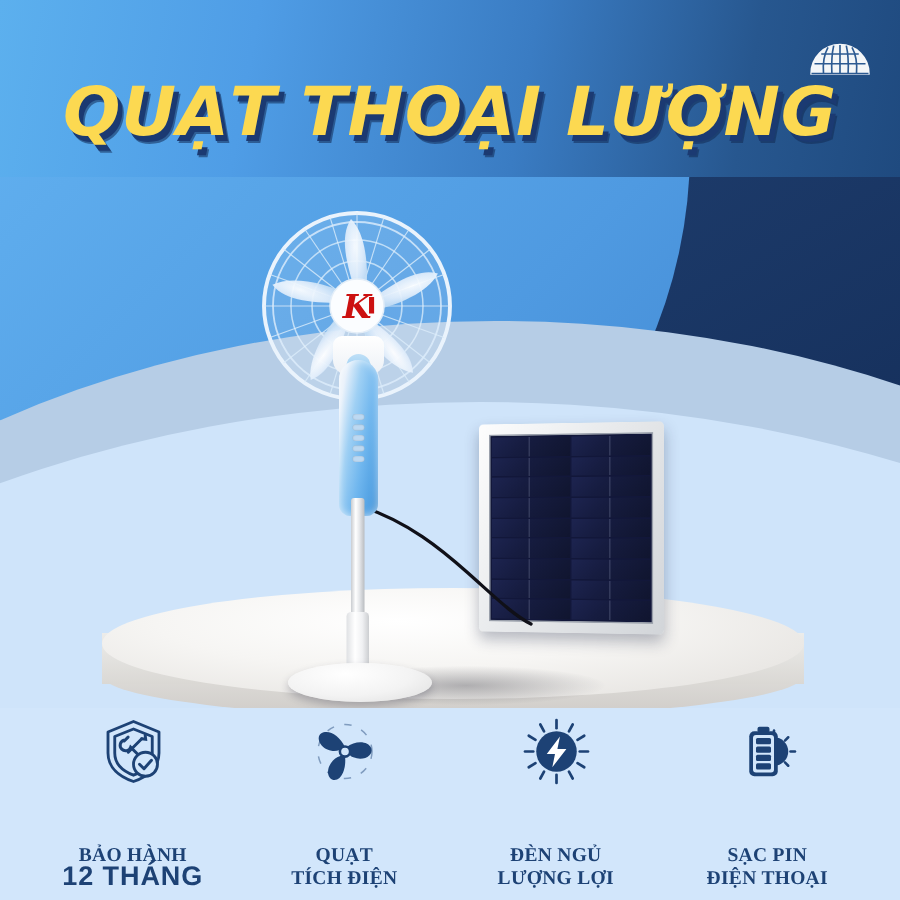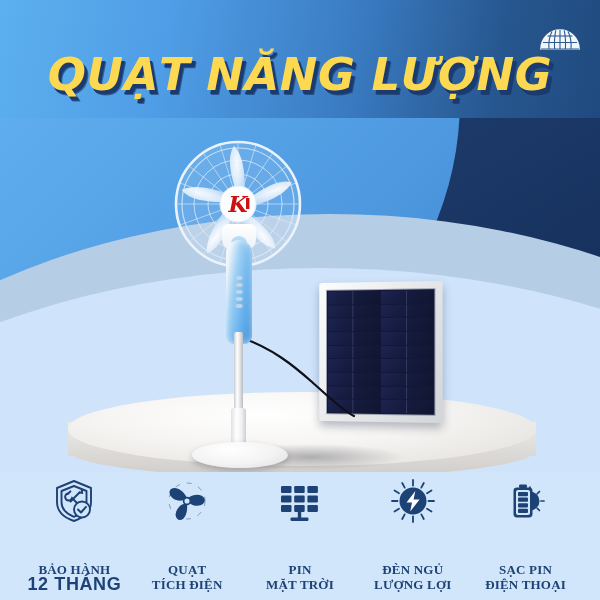--- a/index.html
+++ b/index.html
@@ -236,21 +236,21 @@
 
 <div id="poster">
 
   <div class="bg-base"></div>
   <div class="bg-blob-right"></div>
   <div class="bg-blob-left"></div>
   <div class="bg-top"></div>
   <div class="bg-wave-mid"></div>
   <div class="bg-wave-light"></div>
 
-  <div class="title">QUẠT NĂNG LƯỢNG</div>
+  <div class="title">QUẠT THOẠI LƯỢNG</div>
 
   <svg class="brand-logo" viewBox="0 0 44 36">
     <g fill="none" stroke="#ffffff" stroke-width="1.6">
       <path d="M3 31 A19 19 0 0 1 41 31 Z" fill="#ffffff" opacity="0.95"></path>
     </g>
     <g stroke="#2c5a92" stroke-width="1.1" fill="none">
       <path d="M3 31 H41"></path>
       <path d="M5 24.5 H39"></path>
       <path d="M9.5 18 H34.5"></path>
       <path d="M22 12 V31"></path>
@@ -401,43 +401,20 @@
           </g>
           <circle cx="23" cy="23" r="3.4" fill="#d2e6fb" stroke="#1d4275" stroke-width="1.7"></circle>
         </svg>
       </div>
       <div class="feature-label">
         <span>QUẠT</span>
         <span class="l2">TÍCH ĐIỆN</span>
       </div>
     </div>
 
-    <div class="feature">
-      <div class="feature-icon">
-        <svg width="46" height="46" viewBox="0 0 46 46">
-          <g fill="#1d4275">
-            <rect x="4" y="8" width="10.5" height="7" rx="1.2"></rect>
-            <rect x="17.2" y="8" width="10.5" height="7" rx="1.2"></rect>
-            <rect x="30.4" y="8" width="10.5" height="7" rx="1.2"></rect>
-            <rect x="4" y="17.5" width="10.5" height="7" rx="1.2"></rect>
-            <rect x="17.2" y="17.5" width="10.5" height="7" rx="1.2"></rect>
-            <rect x="30.4" y="17.5" width="10.5" height="7" rx="1.2"></rect>
-            <rect x="4" y="27" width="10.5" height="7" rx="1.2"></rect>
-            <rect x="17.2" y="27" width="10.5" height="7" rx="1.2"></rect>
-            <rect x="30.4" y="27" width="10.5" height="7" rx="1.2"></rect>
-            <rect x="20.8" y="34" width="3.4" height="6"></rect>
-            <rect x="13.5" y="39.5" width="18" height="3.4" rx="1.2"></rect>
-          </g>
-        </svg>
-      </div>
-      <div class="feature-label">
-        <span>PIN</span>
-        <span class="l2">MẶT TRỜI</span>
-      </div>
-    </div>
 
     <div class="feature">
       <div class="feature-icon">
         <svg width="46" height="46" viewBox="0 0 46 46">
           <g stroke="#1d4275" stroke-width="1.8" stroke-linecap="round">
             <line x1="23" y1="2" x2="23" y2="7.5"></line>
             <line x1="33.8" y1="5" x2="31.3" y2="9.6"></line>
             <line x1="41.5" y1="12.5" x2="37" y2="15.2"></line>
             <line x1="44" y1="23" x2="38.5" y2="23"></line>
             <line x1="41.5" y1="33.5" x2="37" y2="30.8"></line>

